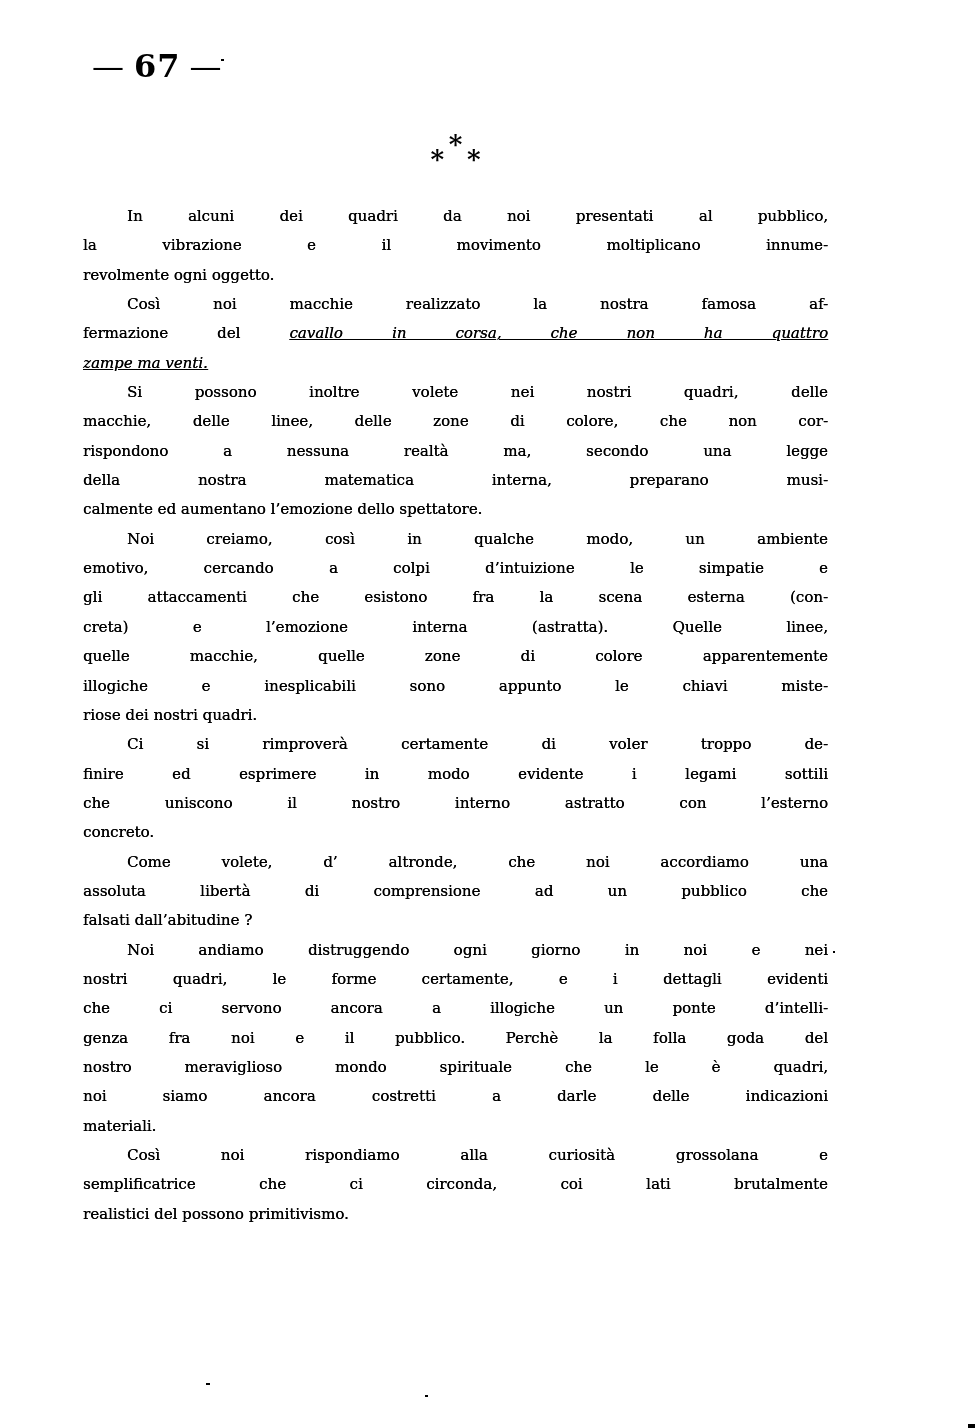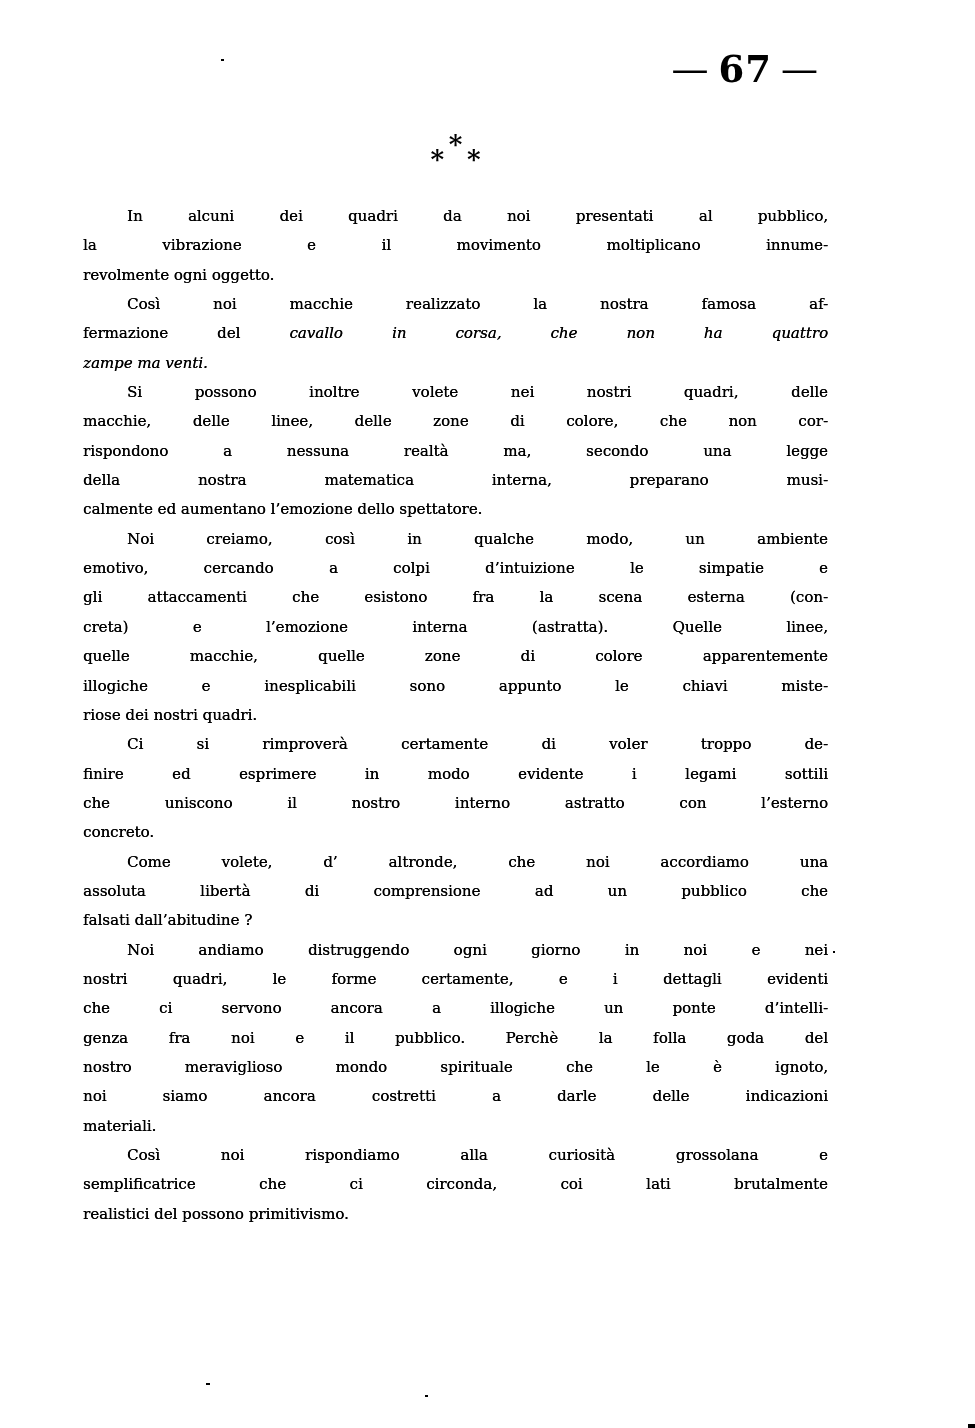--- a/index.html
+++ b/index.html
@@ -14,22 +14,22 @@
   .page {
     position: absolute;
     inset: 0;
     background: #fff;
   }
   .header {
     position: absolute;
     top: 47px;
     left: 83px;
     width: 745px;
-    text-align: right;
-    font-size: 37px;
+    text-align: left;
+    font-size: 32px;
     font-weight: bold;
     letter-spacing: 1px;
     white-space: nowrap;
   }
   .header .dash { padding: 0 9px; font-weight: normal; }
   .asterism {
     position: absolute;
     top: 137px;
     left: 83px;
     width: 745px;
@@ -47,21 +47,21 @@
     font-size: 15px;
     line-height: 29.34px;
     text-shadow: 0.25px 0 0 currentColor;
   }
   .line {
     text-align: justify;
     text-align-last: justify;
   }
   .line.end { text-align-last: left; }
   .line.indent { padding-left: 44px; }
-  .seg.it { font-style: italic; }
+  .seg.it { font-style: italic; text-decoration: underline; }
   .speck { position: absolute; background: #000; }
   #speck-1 { left: 221px; top: 59px;  width: 3px; height: 2px; }
   #speck-2 { left: 206px; top: 1383px; width: 4px; height: 2px; }
   #speck-3 { left: 425px; top: 1395px; width: 3px; height: 2px; }
   #speck-4 { left: 833px; top: 951px;  width: 2px; height: 2px; }
   #corner-mark { left: 968px; top: 1424px; width: 7px; height: 4px; }
 </style>
 </head>
 <body>
 
@@ -99,21 +99,21 @@
       <div class="line"><span class="seg">finire ed esprimere in modo evidente i legami sottili</span></div>
       <div class="line"><span class="seg">che uniscono il nostro interno astratto con l’esterno</span></div>
       <div class="line end"><span class="seg">concreto.</span></div>
       <div class="line indent"><span class="seg">Come volete, d’ altronde, che noi accordiamo una</span></div>
       <div class="line"><span class="seg">assoluta libertà di comprensione ad un pubblico che</span></div>
       <div class="line end"><span class="seg">falsati dall’abitudine ?</span></div>
       <div class="line indent"><span class="seg">Noi andiamo distruggendo ogni giorno in noi e nei</span></div>
       <div class="line"><span class="seg">nostri quadri, le forme certamente, e i dettagli evidenti</span></div>
       <div class="line"><span class="seg">che ci servono ancora a illogiche un ponte d’intelli-</span></div>
       <div class="line"><span class="seg">genza fra noi e il pubblico. Perchè la folla goda del</span></div>
-      <div class="line"><span class="seg">nostro meraviglioso mondo spirituale che le è ignoto,</span></div>
+      <div class="line"><span class="seg">nostro meraviglioso mondo spirituale che le è quadri,</span></div>
       <div class="line"><span class="seg">noi siamo ancora costretti a darle delle indicazioni</span></div>
       <div class="line end"><span class="seg">materiali.</span></div>
       <div class="line indent"><span class="seg">Così noi rispondiamo alla curiosità grossolana e</span></div>
       <div class="line"><span class="seg">semplificatrice che ci circonda, coi lati brutalmente</span></div>
       <div class="line end"><span class="seg">realistici del possono primitivismo.</span></div>
     </div>
 
   <div class="speck" id="speck-1"></div>
   <div class="speck" id="speck-2"></div>
   <div class="speck" id="speck-3"></div>

